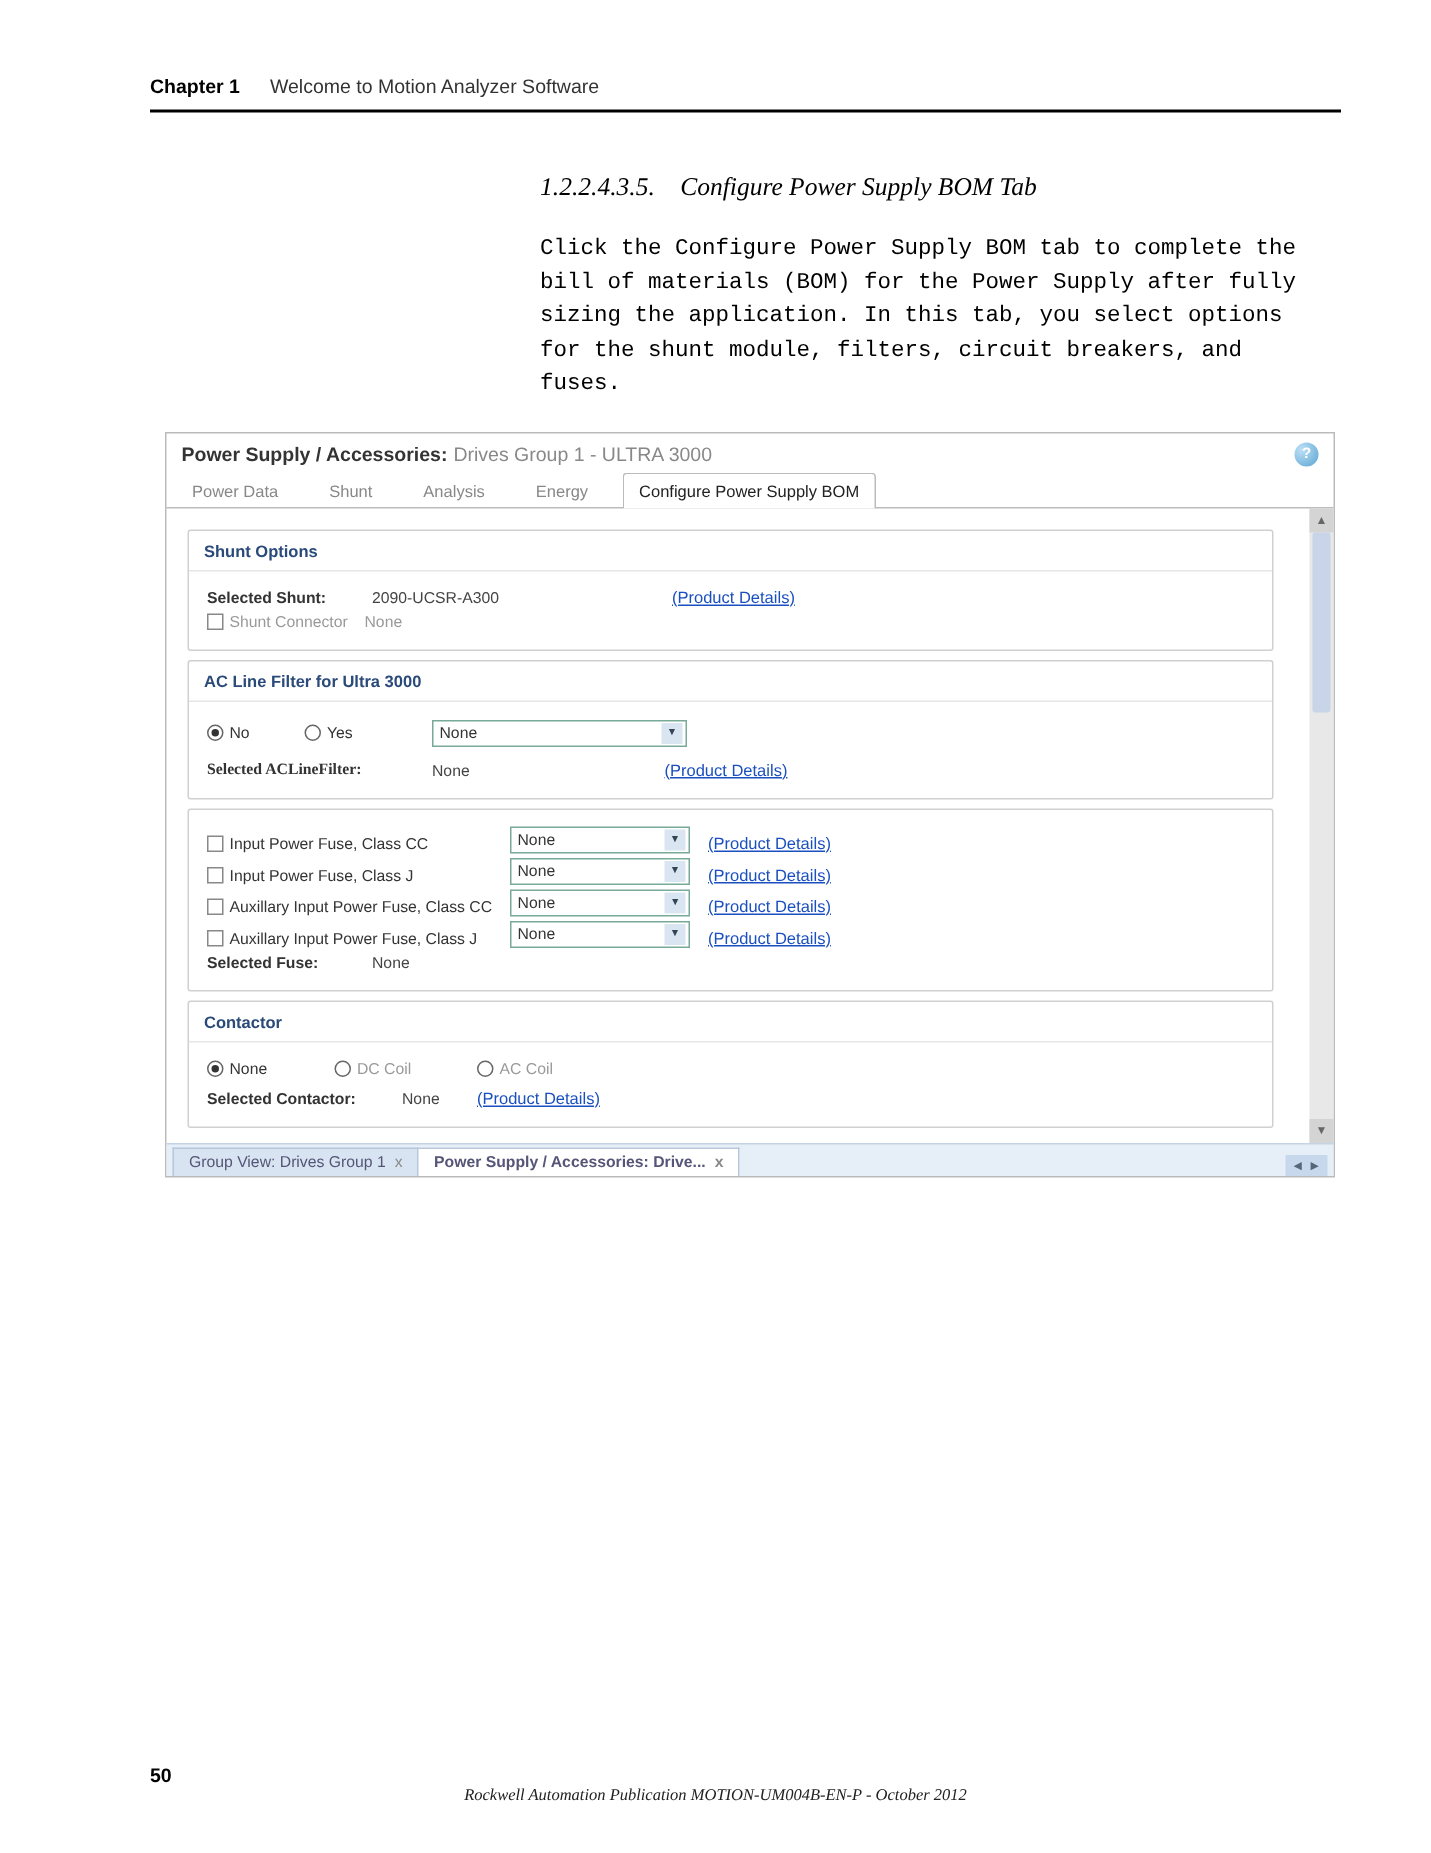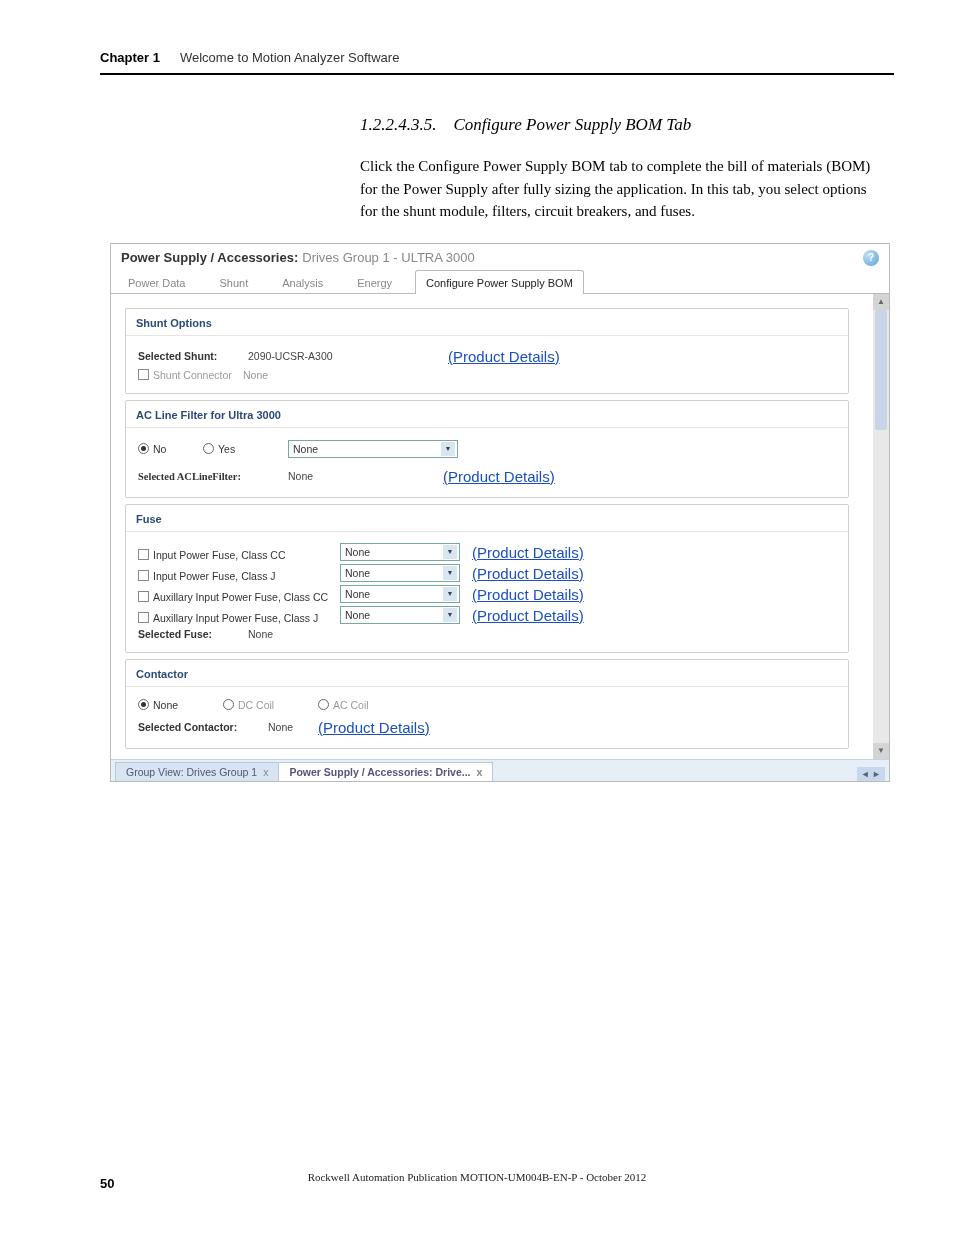--- a/index.html
+++ b/index.html
@@ -3,56 +3,56 @@
 <meta charset="utf-8">
 <style>
   * { box-sizing: border-box; margin: 0; padding: 0; }
   body { width: 954px; height: 1235px; background: #fff; font-family: Arial, sans-serif; position: relative; }
   .page { padding: 50px 60px 40px 100px; }
   .header { display: flex; gap: 20px; font-size: 13px; margin-bottom: 8px; }
   .chapter-label { font-weight: bold; }
   .chapter-title { color: #333; }
   hr.rule { border: none; border-top: 2px solid #000; margin-bottom: 40px; }
   .section-num-title { font-family: Georgia, 'Times New Roman', serif; font-style: italic; font-size: 17px; margin-left: 260px; margin-bottom: 20px; }
-  .body-text { font-family: Liberation Serif, serif; font-size: 15px; line-height: 1.5; margin-left: 260px; margin-right: 10px; margin-bottom: 20px; }
+  .body-text { font-family: Liberation Mono, monospace; font-size: 15px; line-height: 1.5; margin-left: 260px; margin-right: 10px; margin-bottom: 20px; }
   .screenshot { border: 1px solid #bbb; margin-left: 10px; width: 780px; background: #fff; font-family: Tahoma, Arial, sans-serif; font-size: 11px; color: #333; position: relative; }
   .ss-titlebar { display: flex; align-items: center; padding: 6px 10px 4px 10px; font-size: 13px; }
   .ss-title-label { font-weight: bold; color: #333; }
   .ss-title-sub { color: #888; margin-left: 4px; }
   .ss-help { position: absolute; right: 10px; top: 6px; width: 16px; height: 16px; border-radius: 50%; background: radial-gradient(circle at 30% 30%, #bde0f7, #5aa3d0); display: flex; align-items: center; justify-content: center; color: #fff; font-weight: bold; font-size: 10px; }
   .ss-tabs { display: flex; gap: 12px; border-bottom: 1px solid #bbb; padding: 0 6px; }
   .ss-tab { padding: 6px 10px 5px 10px; color: #888; font-size: 11px; border: 1px solid transparent; border-bottom: none; position: relative; top: 1px; }
   .ss-tab.active { color: #222; border-color: #bbb; background: #fff; border-top-left-radius: 3px; border-top-right-radius: 3px; }
   .ss-body { padding: 14px 40px 4px 14px; position: relative; }
   .ss-scroll { position: absolute; right: 0; top: 0; bottom: 0; width: 16px; background: #e8e8e8; }
   .ss-scroll .arrow { height: 16px; background: #d4d4d4; display:flex; align-items:center; justify-content:center; font-size:8px; color:#666; }
   .ss-scroll .thumb { position:absolute; top:16px; left:2px; right:2px; height:120px; background:#c8d4e8; border-radius:2px; }
   .ss-panel { border: 1px solid #d0d0d0; border-radius: 2px; margin-bottom: 6px; background: #fff; }
   .ss-panel-h { font-weight: bold; color: #2a4a7a; padding: 8px 10px 6px 10px; border-bottom: 1px solid #e6e6e6; font-size: 11px; }
   .ss-panel-b { padding: 8px 12px; }
   .row { display: flex; align-items: center; margin: 4px 0; font-size: 10.5px; }
   .lbl { color: #333; min-width: 110px; }
   .lbl.bold { font-weight: bold; }
   .val { color: #444; }
-  .link { color: #1a4fbf; text-decoration: underline; cursor: pointer; font-size: 15px; }
+  .link { color: #1a4fbf; text-decoration: underline; cursor: pointer; font-size: 11px; }
   .chk { width: 11px; height: 11px; border: 1px solid #888; background: #fff; display: inline-block; margin-right: 4px; flex-shrink:0; }
   .radio { width: 11px; height: 11px; border: 1px solid #666; border-radius: 50%; display: inline-flex; align-items:center; justify-content:center; margin-right: 4px; flex-shrink:0; }
   .radio.sel::after { content:""; width:5px; height:5px; background:#333; border-radius:50%; display:block; }
   .disabled { color: #999; }
   .dd { display:inline-flex; align-items:center; border:1px solid #7a9; background:#fff; height:18px; min-width:120px; padding:0 2px 0 4px; font-size:10.5px; justify-content:space-between; }
   .dd .arrow { width:14px; height:14px; background:#d9e6f2; display:flex; align-items:center; justify-content:center; font-size:7px; color:#345; }
   .fuse-row { display:flex; align-items:flex-end; gap:12px; margin:3px 0; font-size:10.5px; }
   .fuse-lbl { min-width: 190px; display:flex; align-items:center; }
   .ss-footer-tabs { background: #e6eef7; padding: 0 4px; height: 22px; display:flex; align-items:flex-end; gap:0; font-size:10.5px; border-top:1px solid #c4d4e4; }
   .ftab { padding: 3px 10px; color:#557; background:#d8e4f1; border:1px solid #b8c8dc; border-bottom:none; margin-right:-1px; display:flex; align-items:center; gap:6px; }
   .ftab.active { background:#fff; font-weight:bold; }
   .ftab .x { color:#888; }
   .ss-footer-tabs .nav { margin-left:auto; background:#c8d8ec; padding:2px 4px; color:#567; font-size:9px; }
   .page-num { position: absolute; bottom: 44px; left: 100px; font-weight: bold; font-size: 13px; }
-  .pub { position: absolute; bottom: 52px; left: 0; right: 0; text-align: center; font-size: 11px; font-family: Georgia, serif; color: #222; }
+  .pub { position: absolute; bottom: 32px; left: 0; right: 0; text-align: center; font-size: 11px; font-family: Georgia, serif; color: #222; font-style: italic; }
 </style>
 </head>
 <body>
 
 <div class="page">
   <div class="header">
     <span class="chapter-label">Chapter 1</span>
     <span class="chapter-title">Welcome to Motion Analyzer Software</span>
   </div>
   <hr class="rule">
@@ -120,21 +120,20 @@
           <div class="row" style="margin-top:10px;">
             <span class="lbl bold" style="min-width:150px;font-family:Liberation Serif, serif;">Selected ACLineFilter:</span>
             <span class="val" style="min-width:60px;">None</span>
             <span style="width:95px;"></span>
             <span class="link">(Product Details)</span>
           </div>
         </div>
       </div>
 
       <div class="ss-panel">
-        <div class="ss-panel-h">Fuse</div>
         <div class="ss-panel-b">
           <div class="fuse-row">
             <span class="fuse-lbl">
                 <span class="chk"></span>
                 <span>Input Power Fuse, Class CC</span>
               </span>
             <span class="dd">
                 <span>None</span>
                 <span class="arrow">▼</span>
               </span>

